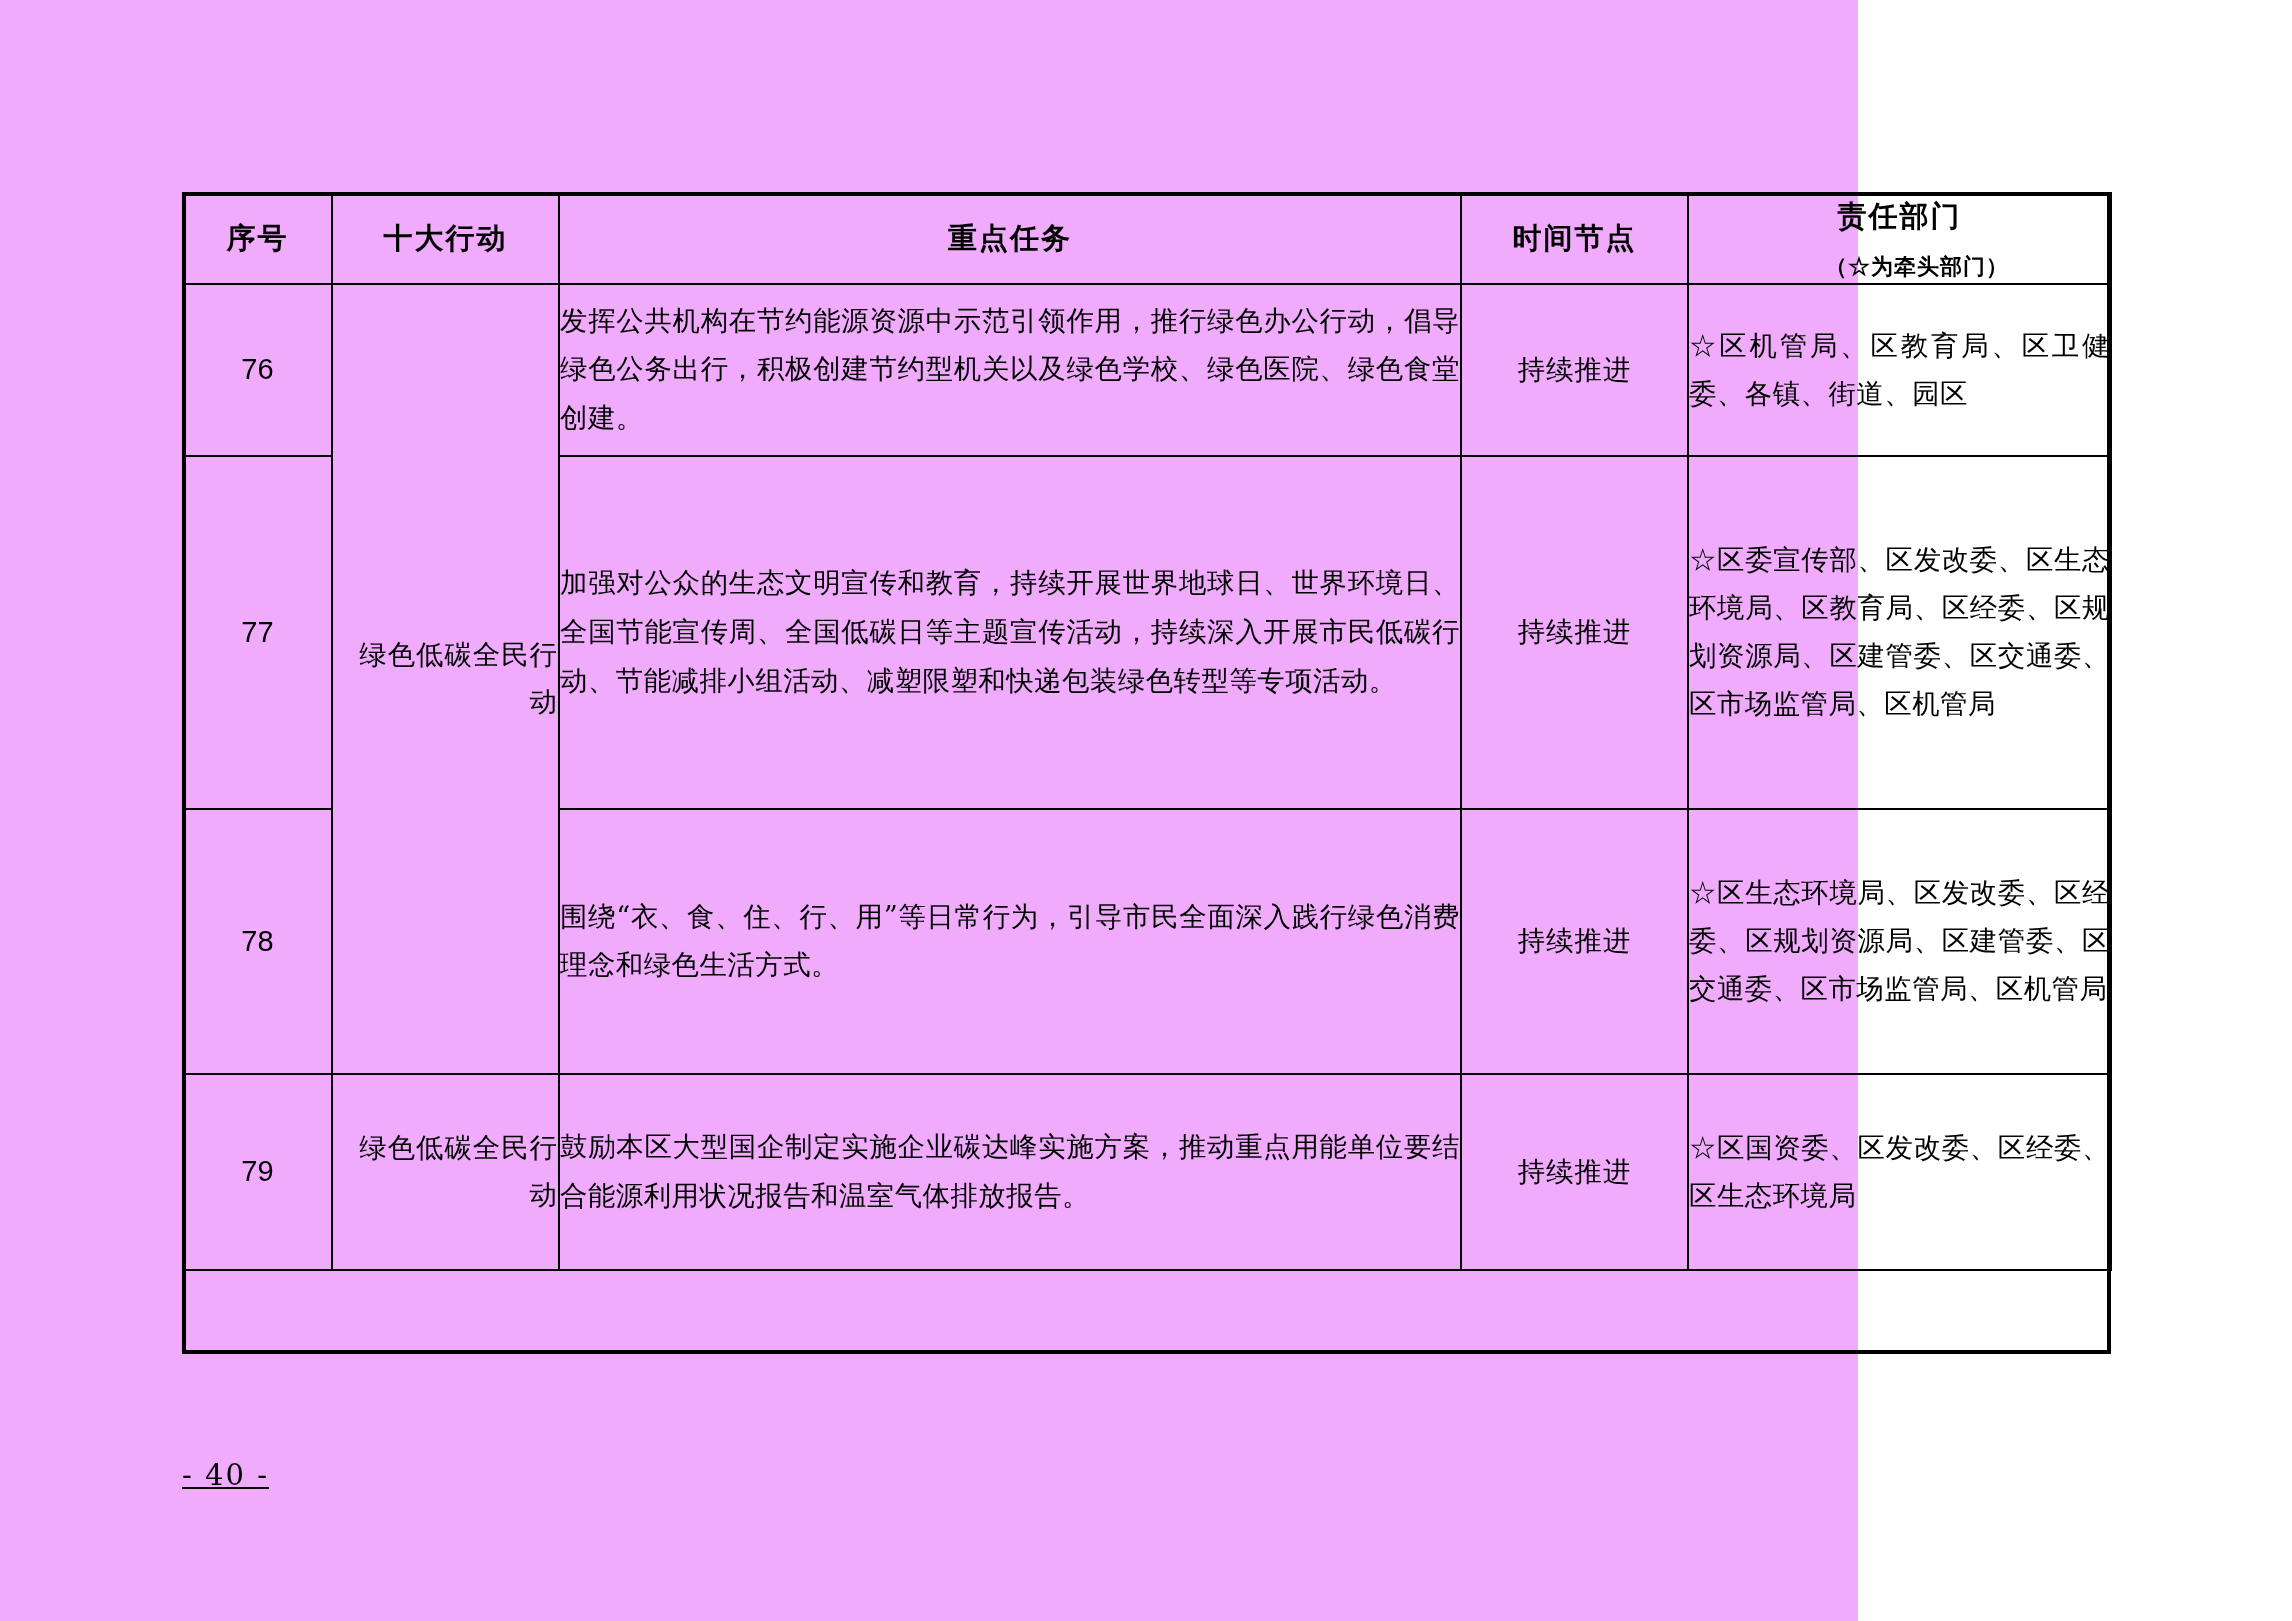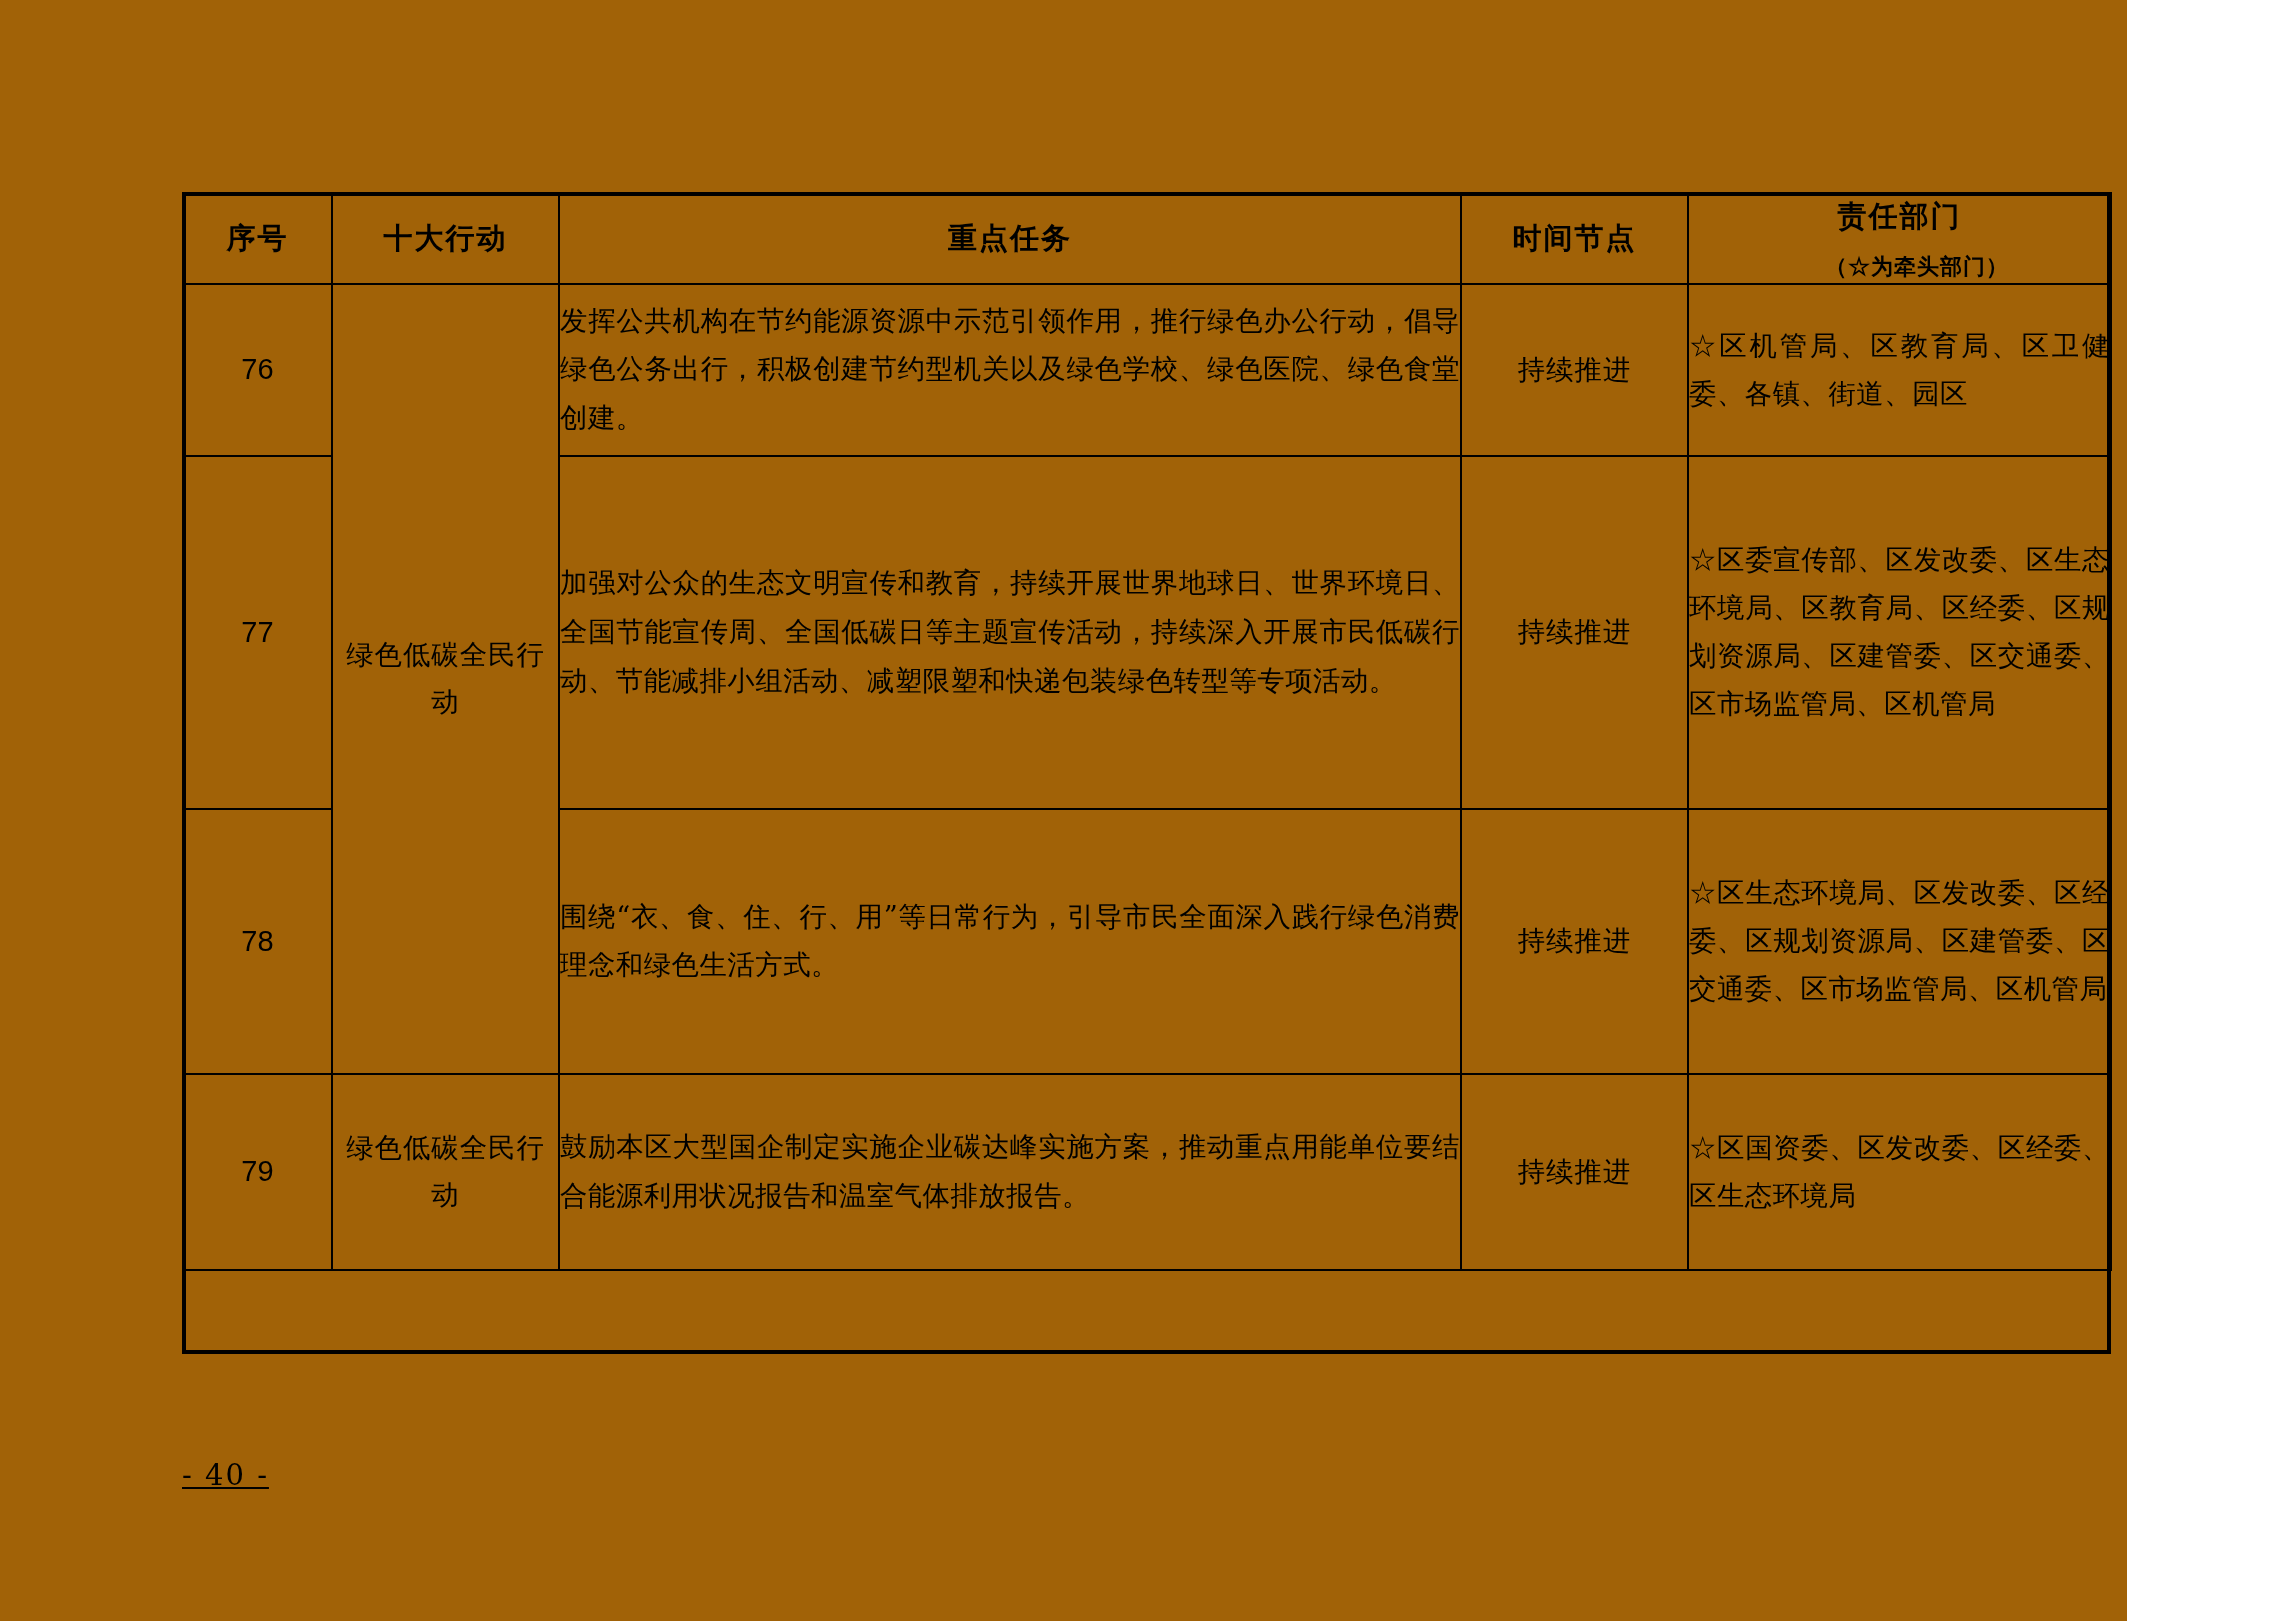--- a/index.html
+++ b/index.html
@@ -11,23 +11,23 @@
     width: 2293px;
     height: 1621px;
     font-family: "DejaVu Serif", "Liberation Serif", serif;
     position: relative;
     overflow: hidden;
   }
   .page {
     position: absolute;
     top: 0;
     left: 0;
-    width: 2127px;
+    width: 1858px;
     height: 1621px;
-    background: #a16207;
+    background: #f0abfc;
   }
   .doc-table {
     position: absolute;
     left: 182px;
     top: 192px;
     width: 1929px;
     border-collapse: collapse;
     table-layout: fixed;
   }
   .doc-table td, .doc-table th {
@@ -68,21 +68,21 @@
     letter-spacing: 1px;
     margin-top: 9.8px;
     margin-left: 35px;
   }
   .cell-seq {
     text-align: center;
     font-size: 29px;
     font-family: Liberation Sans, sans-serif;
   }
   .cell-act {
-    text-align: center;
+    text-align: right;
     font-size: 27.4px;
     line-height: 1.7;
     padding: 9.8px 17.6px;
     letter-spacing: 1px;
     margin-left: 11px;
   }
   .cell-task {
     text-align: justify;
     text-justify: inter-ideograph;
     font-size: 27.4px;

